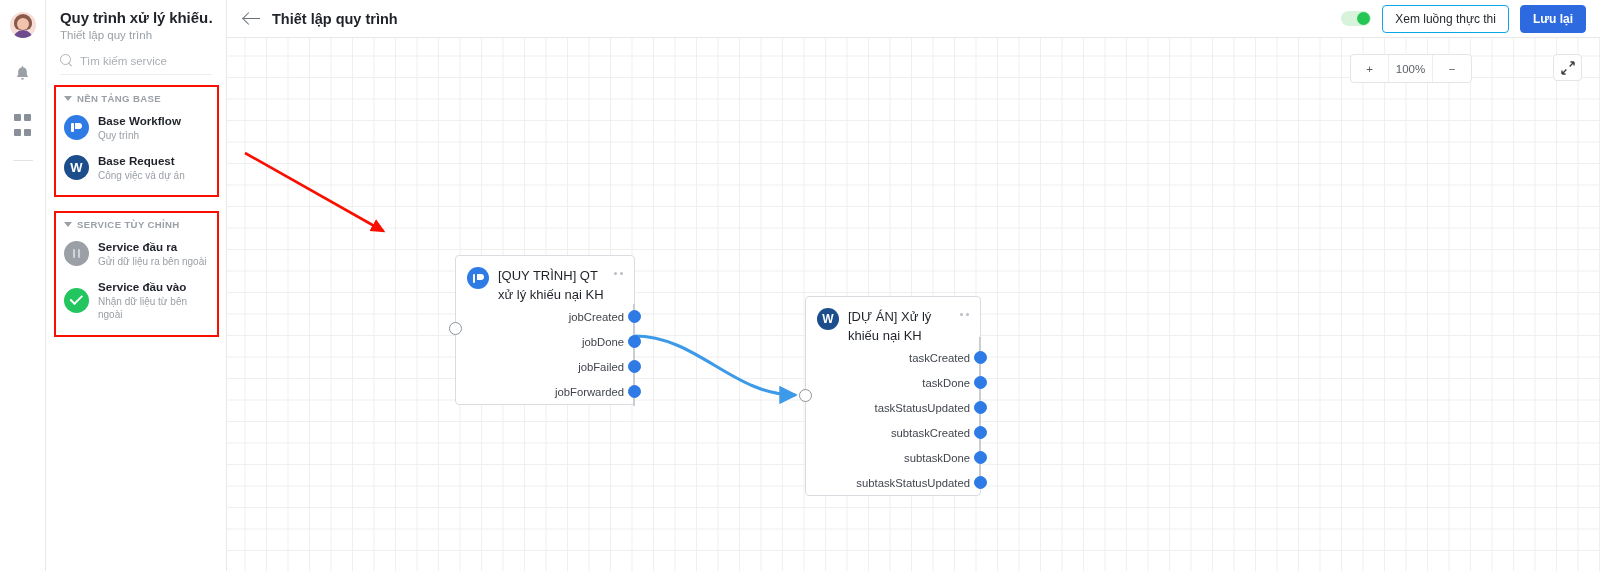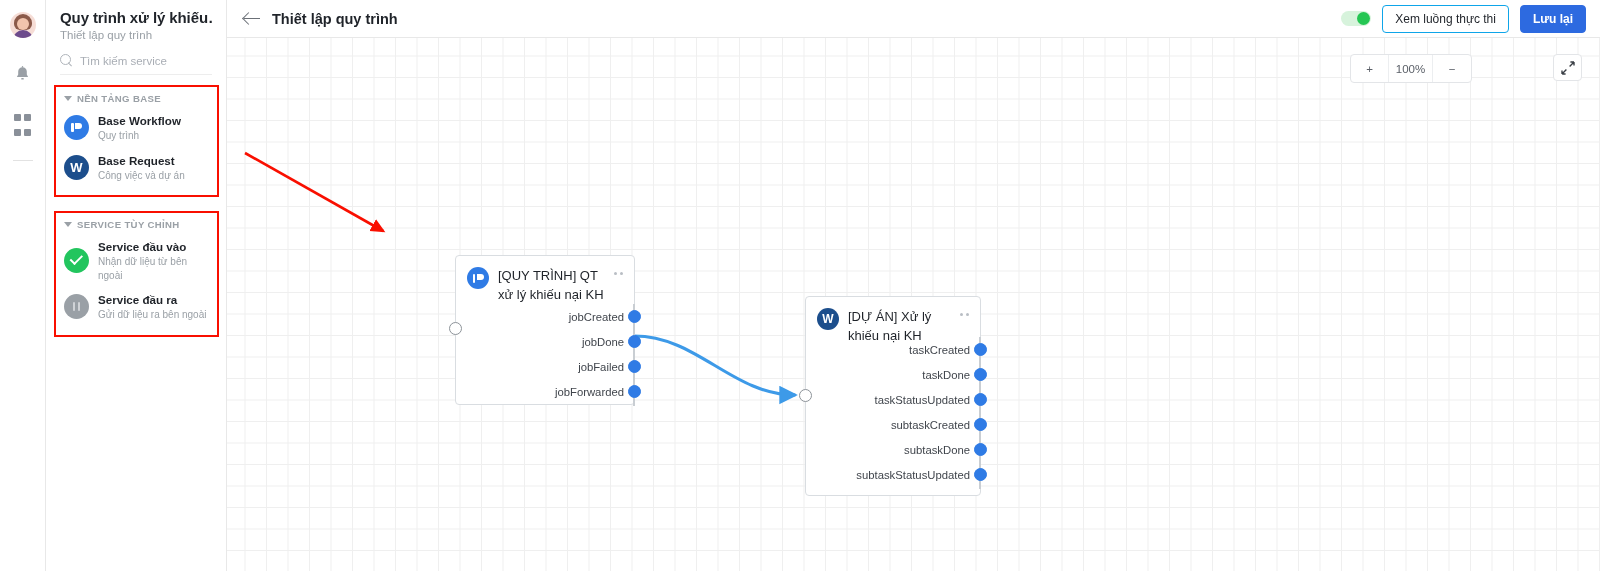--- a/index.html
+++ b/index.html
@@ -270,39 +270,39 @@
       </div>
     </div>
 
     <div class="group-box outlined" style="margin-top:14px">
       <div class="group-head">
         <span class="caret"></span>
         <span>SERVICE TÙY CHỈNH</span>
       </div>
 
       <div class="svc">
+        <span class="svc-icon" style="background:#9aa0a6">
+          <span class="pause-glyph">
+              <i></i>
+              <i></i>
+            </span>
+        </span>
+        <span>
+          <span class="svc-name" style="display:block">Service đầu ra</span>
+          <span class="svc-desc" style="display:block">Gửi dữ liệu ra bên ngoài</span>
+        </span>
+      </div>
+
+      <div class="svc">
         <span class="svc-icon" style="background:#22c55e">
           <span class="chk-glyph"></span>
         </span>
         <span>
           <span class="svc-name" style="display:block">Service đầu vào</span>
           <span class="svc-desc" style="display:block">Nhận dữ liệu từ bên ngoài</span>
-        </span>
-      </div>
-
-      <div class="svc">
-        <span class="svc-icon" style="background:#9aa0a6">
-          <span class="pause-glyph">
-              <i></i>
-              <i></i>
-            </span>
-        </span>
-        <span>
-          <span class="svc-name" style="display:block">Service đầu ra</span>
-          <span class="svc-desc" style="display:block">Gửi dữ liệu ra bên ngoài</span>
         </span>
       </div>
     </div>
   </div>
 
   <div class="main">
 
     <div class="topbar">
       <span class="back-arrow"></span>
       <span class="top-title">Thiết lập quy trình</span>
@@ -378,21 +378,21 @@
       <div class="node" style="left:578px; top:258px; width:176px; height:200px;">
         <div class="node-head">
           <span class="node-ic" style="background:#1c4e8c">W</span>
           <span class="node-title">[DỰ ÁN] Xử lý khiếu nại KH</span>
           <span class="node-dots">
               <i></i>
               <i></i>
             </span>
         </div>
         <div class="port-rail" style="top:40px; height:152px;"></div>
-        <div class="ports" style="top:40px; right:0; width:100%;">
+        <div class="ports" style="top:48px; right:0; width:100%;">
           <div class="port-row">
             <span class="port-label">taskCreated</span>
             <span class="port-dot"></span>
           </div>
           <div class="port-row">
             <span class="port-label">taskDone</span>
             <span class="port-dot"></span>
           </div>
           <div class="port-row">
             <span class="port-label">taskStatusUpdated</span>

